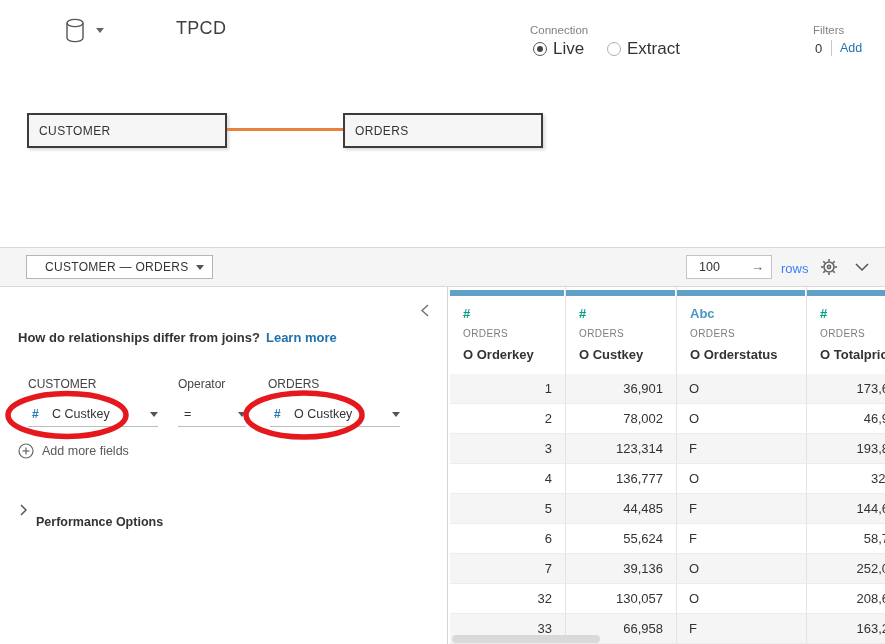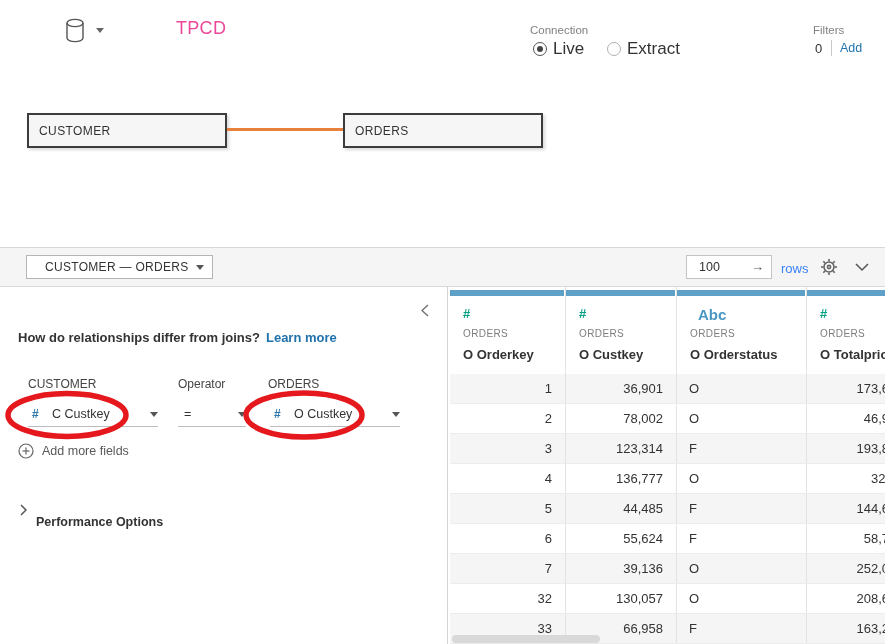--- a/index.html
+++ b/index.html
@@ -5,21 +5,21 @@
   * { margin:0; padding:0; box-sizing:border-box; }
   html,body { width:885px; height:644px; overflow:hidden; background:#fff;
               font-family:"Liberation Sans","DejaVu Sans",sans-serif; color:#333; }
   .page { position:relative; width:885px; height:644px; background:#fff; }
   .abs { position:absolute; }
 
   
   .db-icon { left:64px; top:17px; }
   .db-caret { left:96px; top:28px; width:0; height:0;
     border-left:4px solid transparent; border-right:4px solid transparent; border-top:5px solid #666; }
-  .title { left:176px; top:18px; font-size:18px; font-weight:500; color:#ec4899; letter-spacing:.3px; }
+  .title { left:176px; top:18px; font-size:18px; font-weight:500; color:#404040; letter-spacing:.3px; }
   .sec-label { font-size:11.5px; color:#828282; }
   .conn-label { left:530px; top:24px; }
   .radio-row { top:41px; height:15px; display:flex; align-items:center; }
   .radio { width:14px; height:14px; border-radius:50%; border:1px solid #b0b0b0; background:#fff; position:relative; }
   .radio.selected { border-color:#555; }
   .radio.selected::after { content:""; position:absolute; left:3px; top:3px; width:6px; height:6px; border-radius:50%; background:#444; }
   .radio-label { font-size:17px; color:#333; margin-left:6px; }
   .filters-label { left:813px; top:24px; }
   .filters-count { left:815px; top:41px; font-size:13px; color:#333; }
   .filters-div { left:831px; top:40px; width:1px; height:16px; background:#c9c9c9; }
@@ -72,21 +72,21 @@
   
   .grid { left:448px; top:287px; width:437px; height:357px; overflow:hidden; background:#fff; }
   .grid-inner { position:absolute; left:2px; top:0; width:441px; }
   .ghead { display:flex; height:87px; }
   .hcell { border-right:1px solid #e3e3e3; display:flex; flex-direction:column; }
   .hcell:last-child { border-right:0; }
   .hbar { height:6px; margin:3px 1px 0 0; background:#5fa0c8; }
   .hbody { padding:10px 0 0 13px; display:flex; flex-direction:column; }
   .ficon { font-size:13px; font-weight:700; height:15px; }
   .ficon.number { color:#00a185; }
-  .ficon.string { color:#4a97c4; font-size:15px;margin-left:8px; }
+  .ficon.string { color:#4a97c4; font-size:13px; }
   .htable { font-size:10px; color:#7d7d7d; letter-spacing:.4px; margin-top:7px; white-space:nowrap; }
   .hfield { font-size:13px; font-weight:700; color:#333; margin-top:8px; white-space:nowrap; overflow:hidden; }
   .grid-row { display:flex; height:30px; border-bottom:1px solid #ececec; background:#fff; }
   .grid-row:nth-child(odd) { background:#f5f5f5; }
   .cell { border-right:1px solid #e3e3e3; font-size:13px; color:#333; line-height:29px; white-space:nowrap; overflow:hidden; }
   .cell:last-child { border-right:0; }
   .c0 { width:116px; } .c1 { width:111px; } .c2 { width:130px; } .c3 { flex:1; min-width:80px; }
   .cell.right { text-align:right; padding-right:13px; }
   .cell.c3.right { padding-right:2px; }
   .cell.left { text-align:left; padding-left:12px; }

